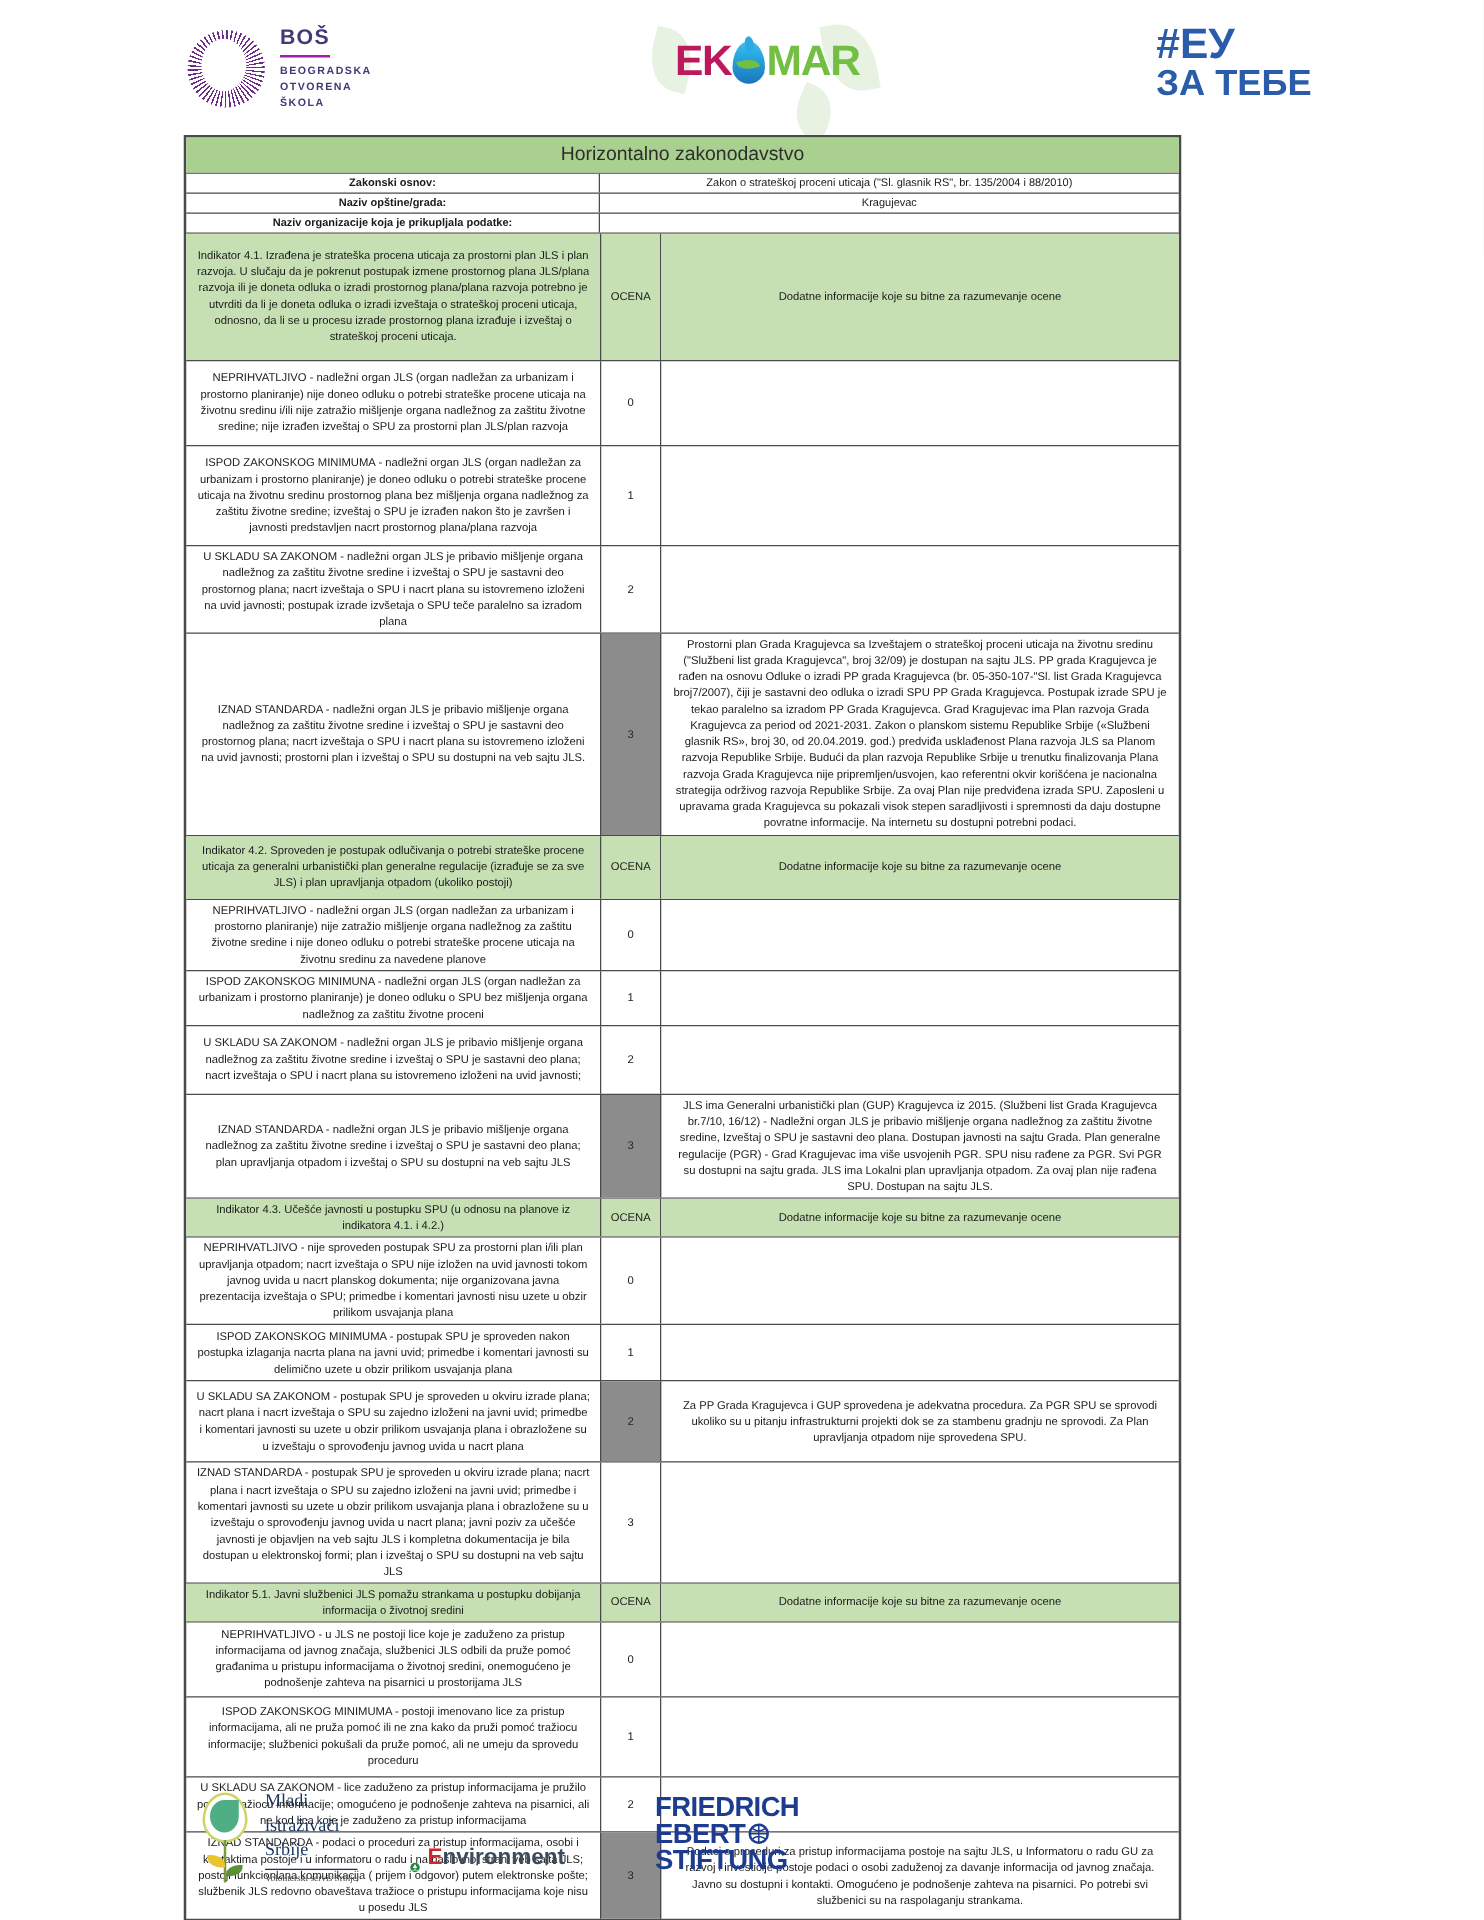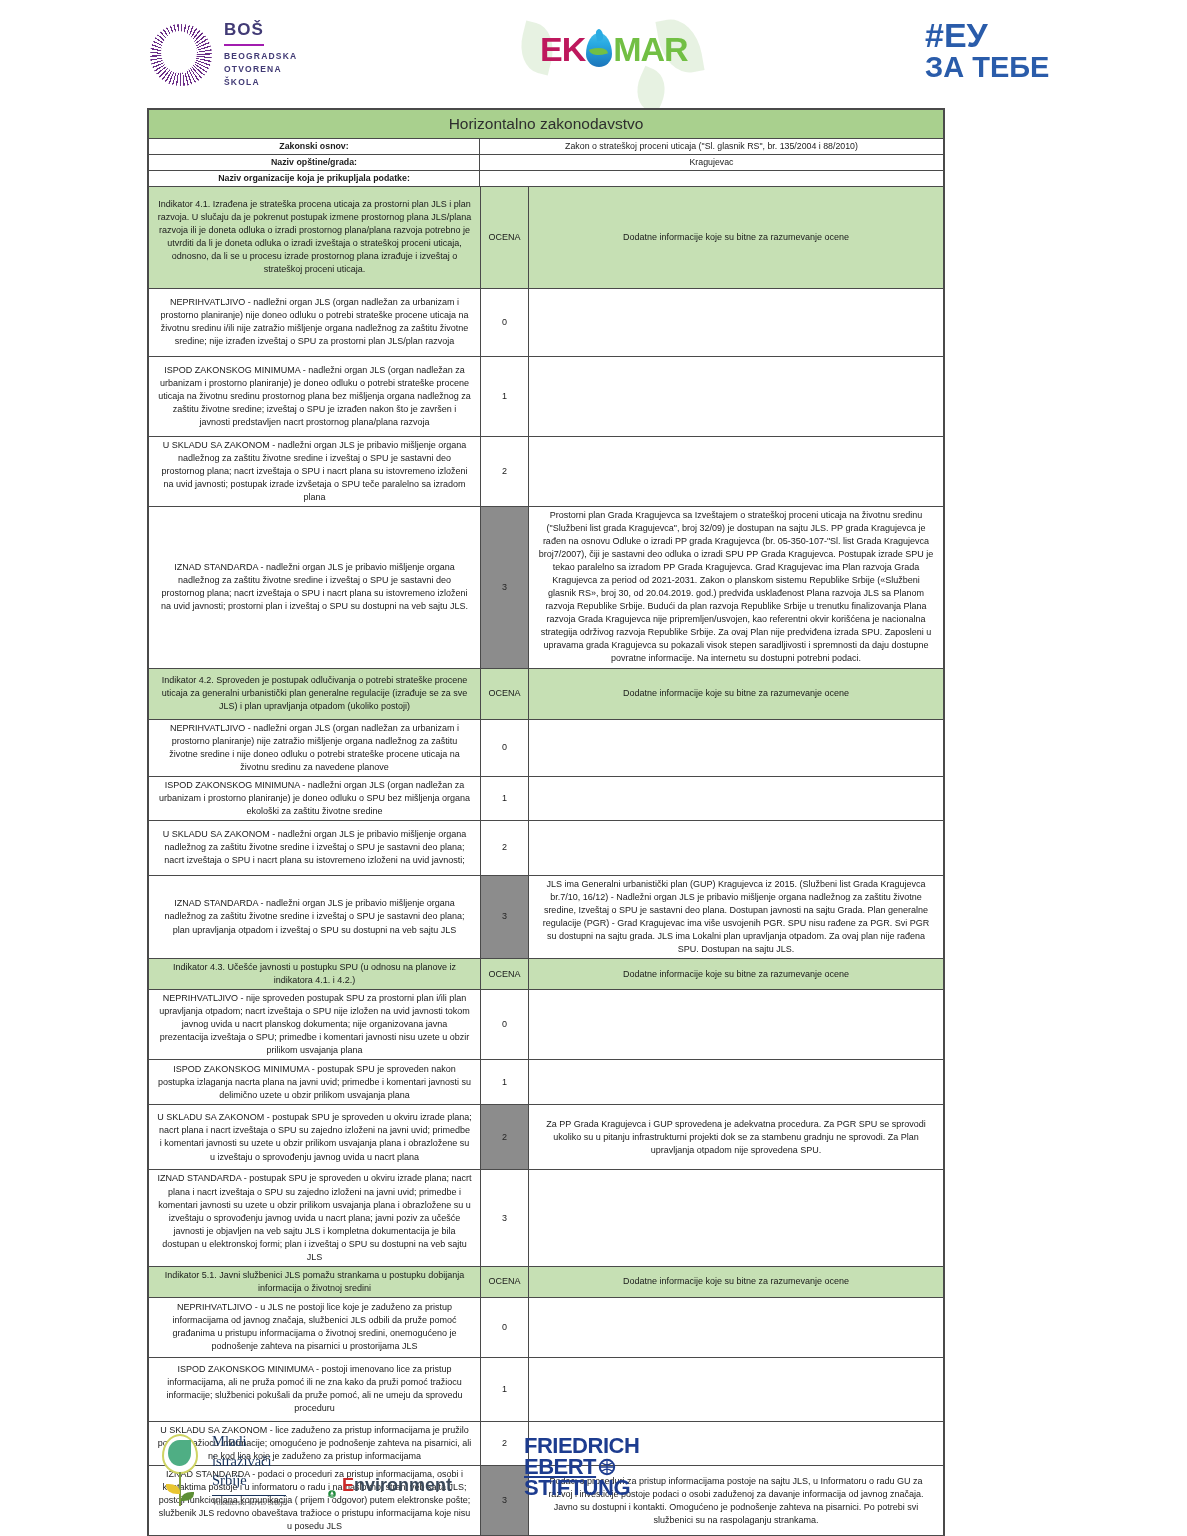--- a/index.html
+++ b/index.html
@@ -71,21 +71,21 @@
   .eeg { position: absolute; left: 328px; top: 1436px; width: 158px; }
   .eeg-top { display: flex; gap: 6px; align-items: center; }
   .eeg-name { line-height: 1.0; }
   .eeg-l { font-size: 18px; color: #3c4a5a; font-weight: 700; margin-top: 40px; }
   .eeg-l b { color: #cc2a2a; font-weight: 700; }
   .eeg-banner { margin-top: 14px; border-top: 5px solid #1e8a3c; padding-top: 3px;
     color: #cc2222; font-size: 7.3px; font-weight: 700; white-space: nowrap; letter-spacing: .2px; }
 
   .fes { position: absolute; left: 524px; top: 1436px; color: #1d3c8f; font-weight: 800;
     font-size: 22px; line-height: .95; letter-spacing: -.5px; }
-  .fes-row { display: flex; align-items: center; gap: 2px; text-decoration: underline; }
+  .fes-row { display: flex; align-items: center; gap: 2px; }
 
   .icon-svg { display: block; }
 </style>
 </head>
 <body>
 
 <div class="page">
 
   <div class="ekomar-leaf-bg leaf1"></div>
   <div class="ekomar-leaf-bg leaf2"></div>
@@ -160,21 +160,21 @@
       <div class="cell label green">Indikator 4.2.  Sproveden je postupak odlučivanja o potrebi strateške procene uticaja za generalni urbanistički plan generalne regulacije (izrađuje se za sve JLS) i plan upravljanja otpadom (ukoliko postoji)</div>
       <div class="cell score green">OCENA</div>
       <div class="cell info green">Dodatne informacije koje su bitne za razumevanje ocene</div>
     </div>
     <div class="trow" style="min-height:52px">
       <div class="cell label">NEPRIHVATLJIVO - nadležni organ JLS (organ nadležan za urbanizam i prostorno planiranje) nije zatražio mišljenje organa nadležnog za zaštitu životne sredine i nije doneo odluku o potrebi strateške procene uticaja na životnu sredinu za navedene planove</div>
       <div class="cell score">0</div>
       <div class="cell info"></div>
     </div>
     <div class="trow" style="min-height:38px">
-      <div class="cell label">ISPOD ZAKONSKOG MINIMUNA - nadležni organ JLS (organ nadležan za urbanizam i prostorno planiranje) je doneo odluku o SPU bez mišljenja organa ekološki za zaštitu životne sredine</div>
+      <div class="cell label">ISPOD ZAKONSKOG MINIMUNA - nadležni organ JLS (organ nadležan za urbanizam i prostorno planiranje) je doneo odluku o SPU bez mišljenja organa nadležnog za zaštitu životne proceni</div>
       <div class="cell score">1</div>
       <div class="cell info"></div>
     </div>
     <div class="trow" style="min-height:55px">
       <div class="cell label">U SKLADU SA ZAKONOM - nadležni organ JLS je pribavio mišljenje organa nadležnog za zaštitu životne sredine i izveštaj o SPU je sastavni deo plana; nacrt izveštaja o SPU i nacrt plana su istovremeno izloženi na uvid javnosti;</div>
       <div class="cell score">2</div>
       <div class="cell info"></div>
     </div>
     <div class="trow" style="min-height:65px">
       <div class="cell label">IZNAD STANDARDA - nadležni organ JLS je pribavio mišljenje organa nadležnog za zaštitu životne sredine i izveštaj o SPU je sastavni deo plana; plan upravljanja otpadom i izveštaj o SPU su dostupni na veb sajtu JLS</div>

